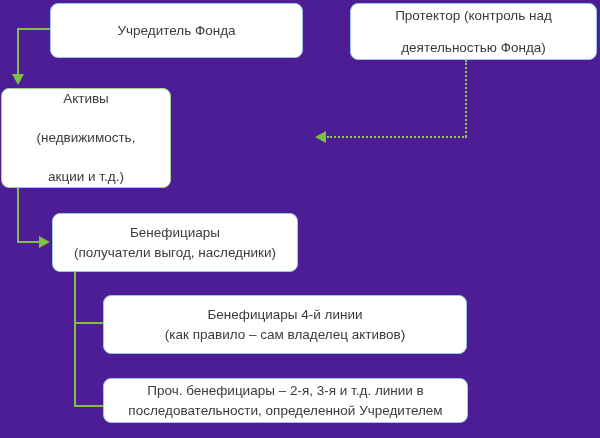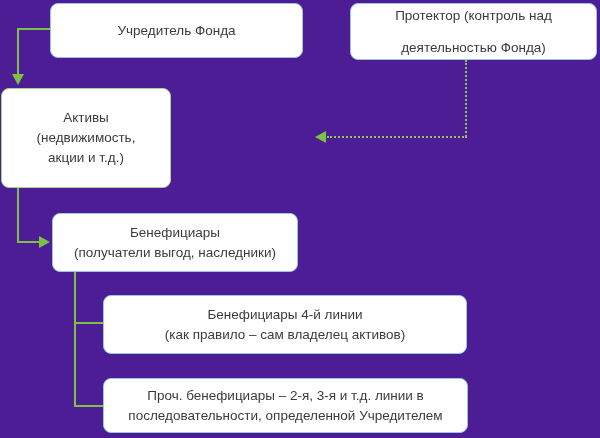--- a/index.html
+++ b/index.html
@@ -26,28 +26,28 @@
   .node-blue{
     border:1.5px solid #9dc3e6;
     border-radius:8px;
   }
   .node-green{
     border:1.5px solid #a9d18e;
     border-radius:8px;
   }
   .node-founder{left:50px;top:3px;width:253px;height:55px;}
   .node-protector{left:350px;top:3px;width:247px;height:57px;gap:12px;}
-  .node-assets{left:1px;top:88px;width:170px;height:100px;z-index:1;}
+  .node-assets{left:1px;top:88px;width:170px;height:100px;z-index:1;justify-content:space-between;}
   .node-fund{
     left:143px;top:119px;width:171px;height:39px;
     background:#f2f5f9;border-radius:5px;z-index:2;
   }
   .node-beneficiaries{left:52px;top:213px;width:246px;height:59px;}
   .node-line1{left:103px;top:295px;width:364px;height:59px;}
-  .node-others{left:103px;top:378px;width:365px;height:55px;}
+  .node-others{left:103px;top:378px;width:365px;height:45px;}
 
   .conn{position:absolute;background:#7cc143;}
   .conn-h{height:2px;}
   .conn-v{width:2px;}
   .conn-dotted-v{
     position:absolute;width:0;
     border-left:2px dotted #8cc955;
   }
   .conn-dotted-h{
     position:absolute;height:0;

